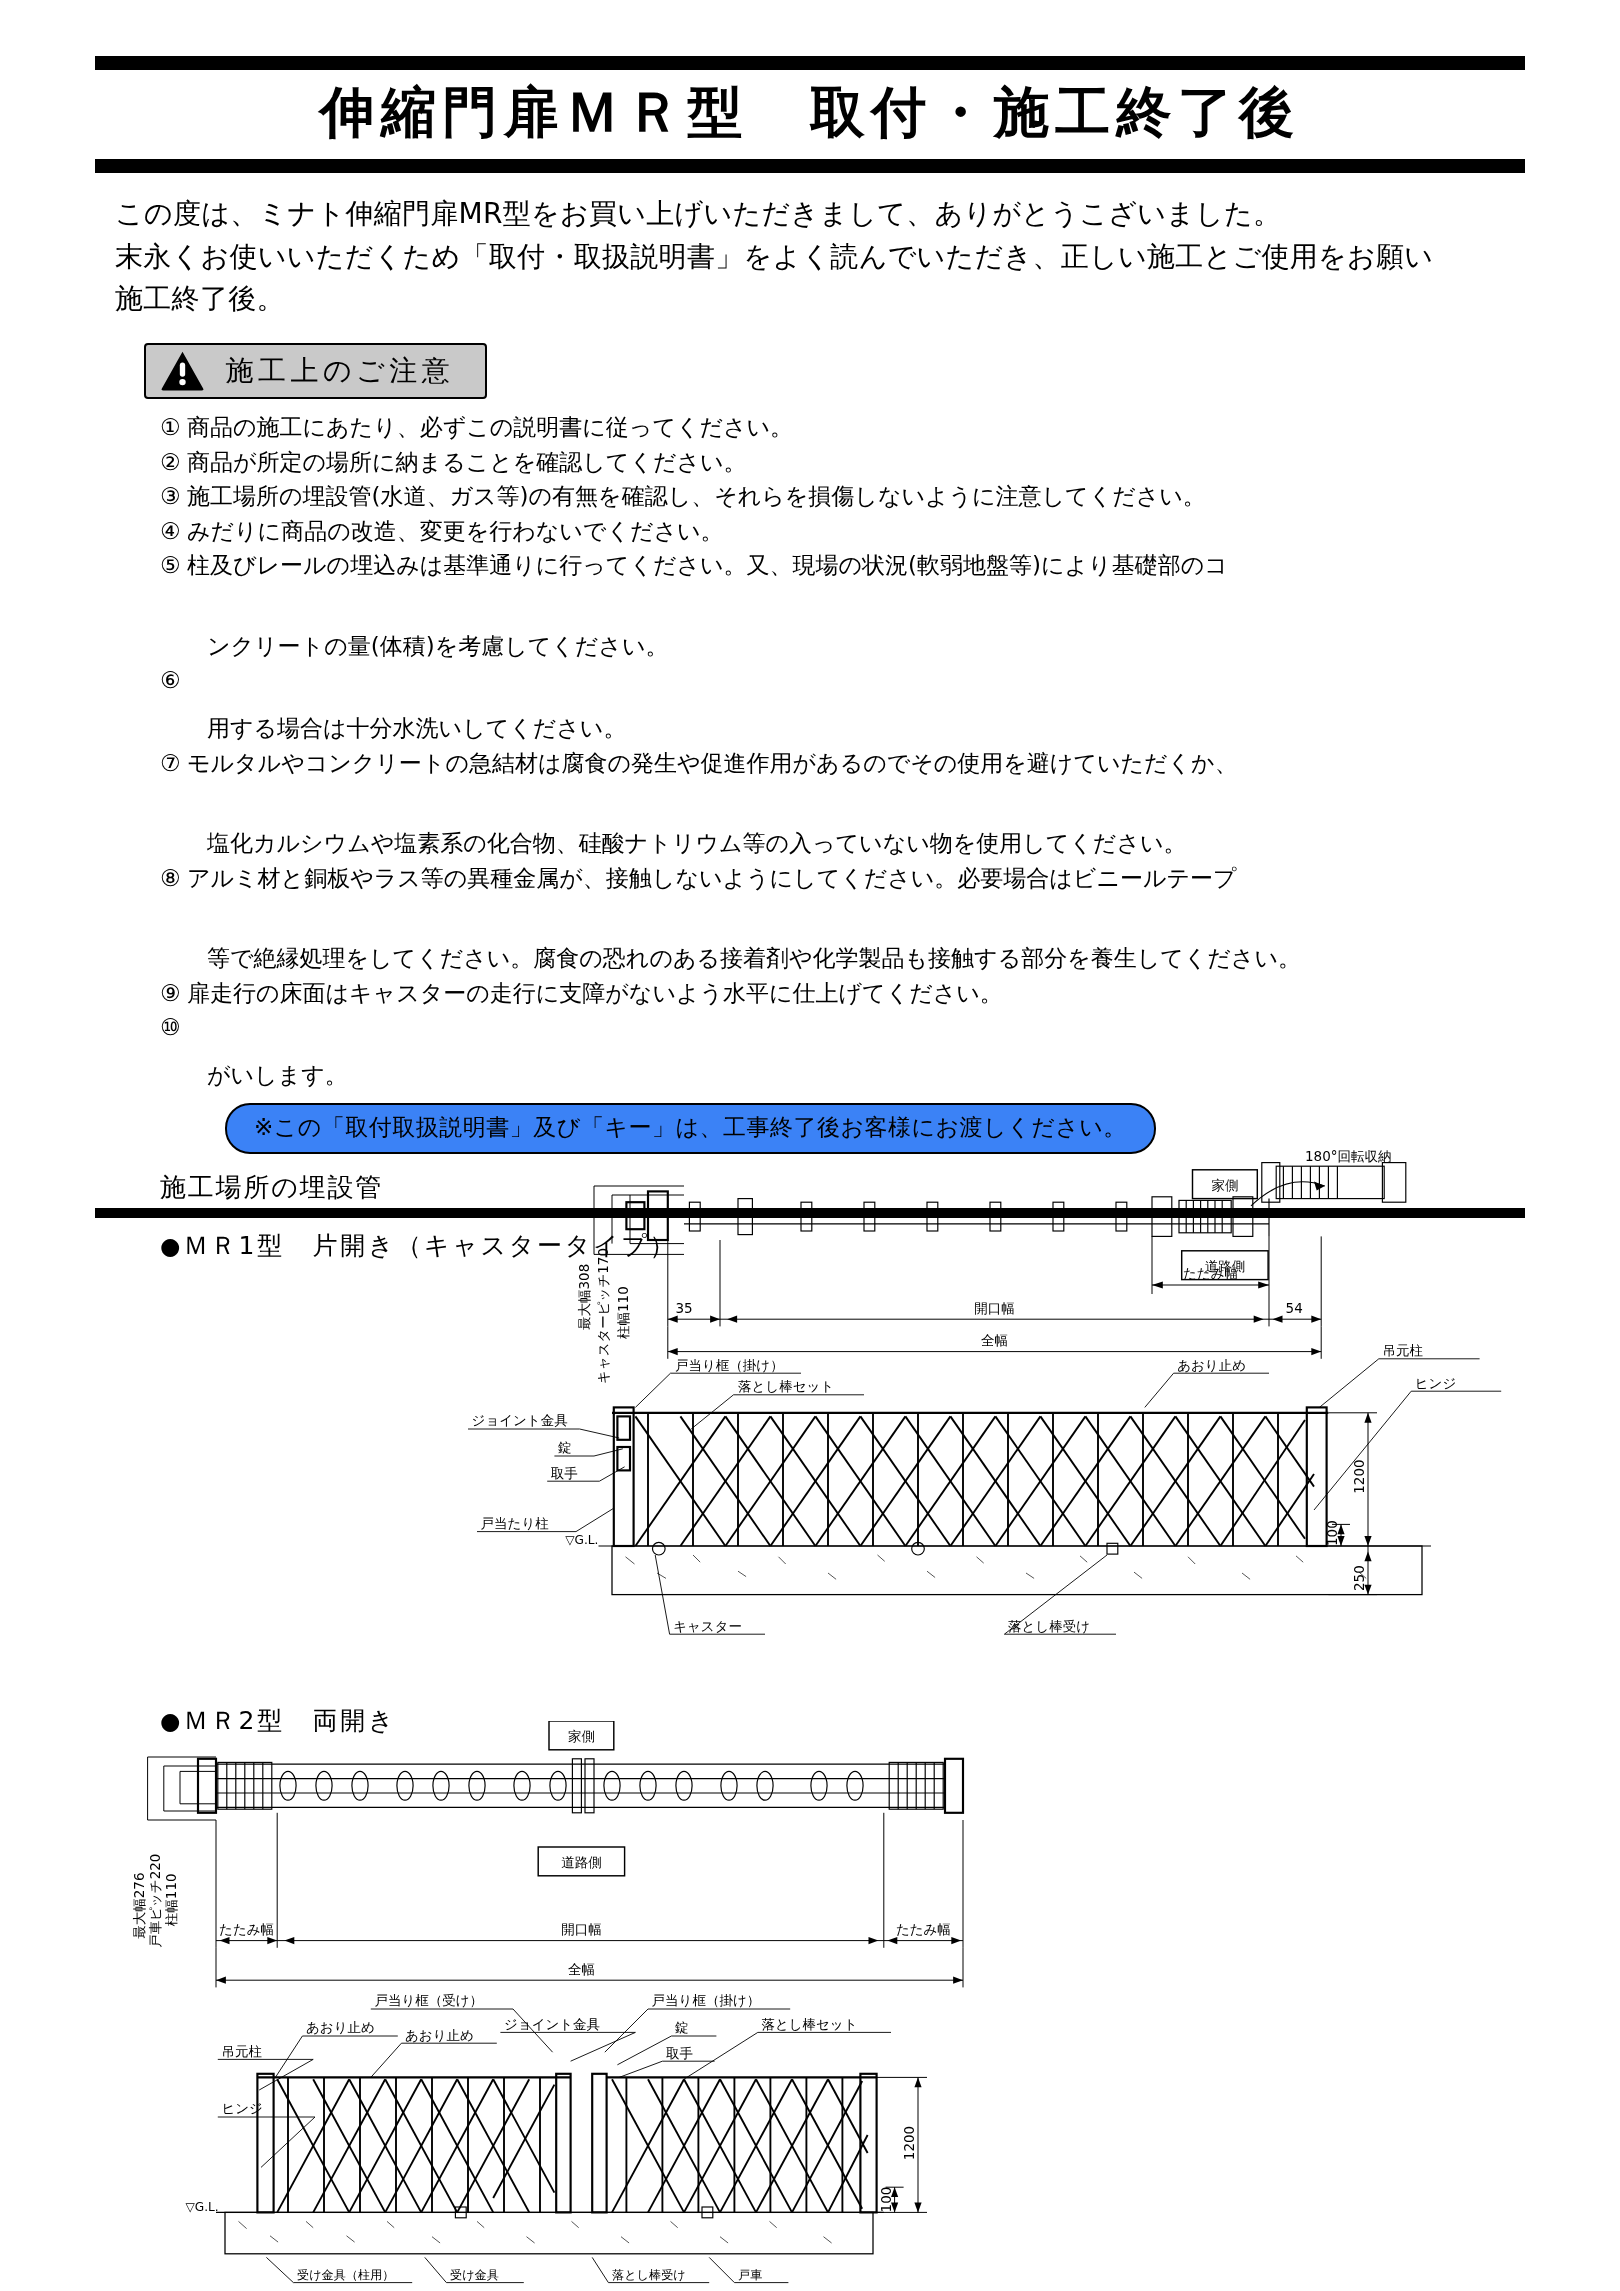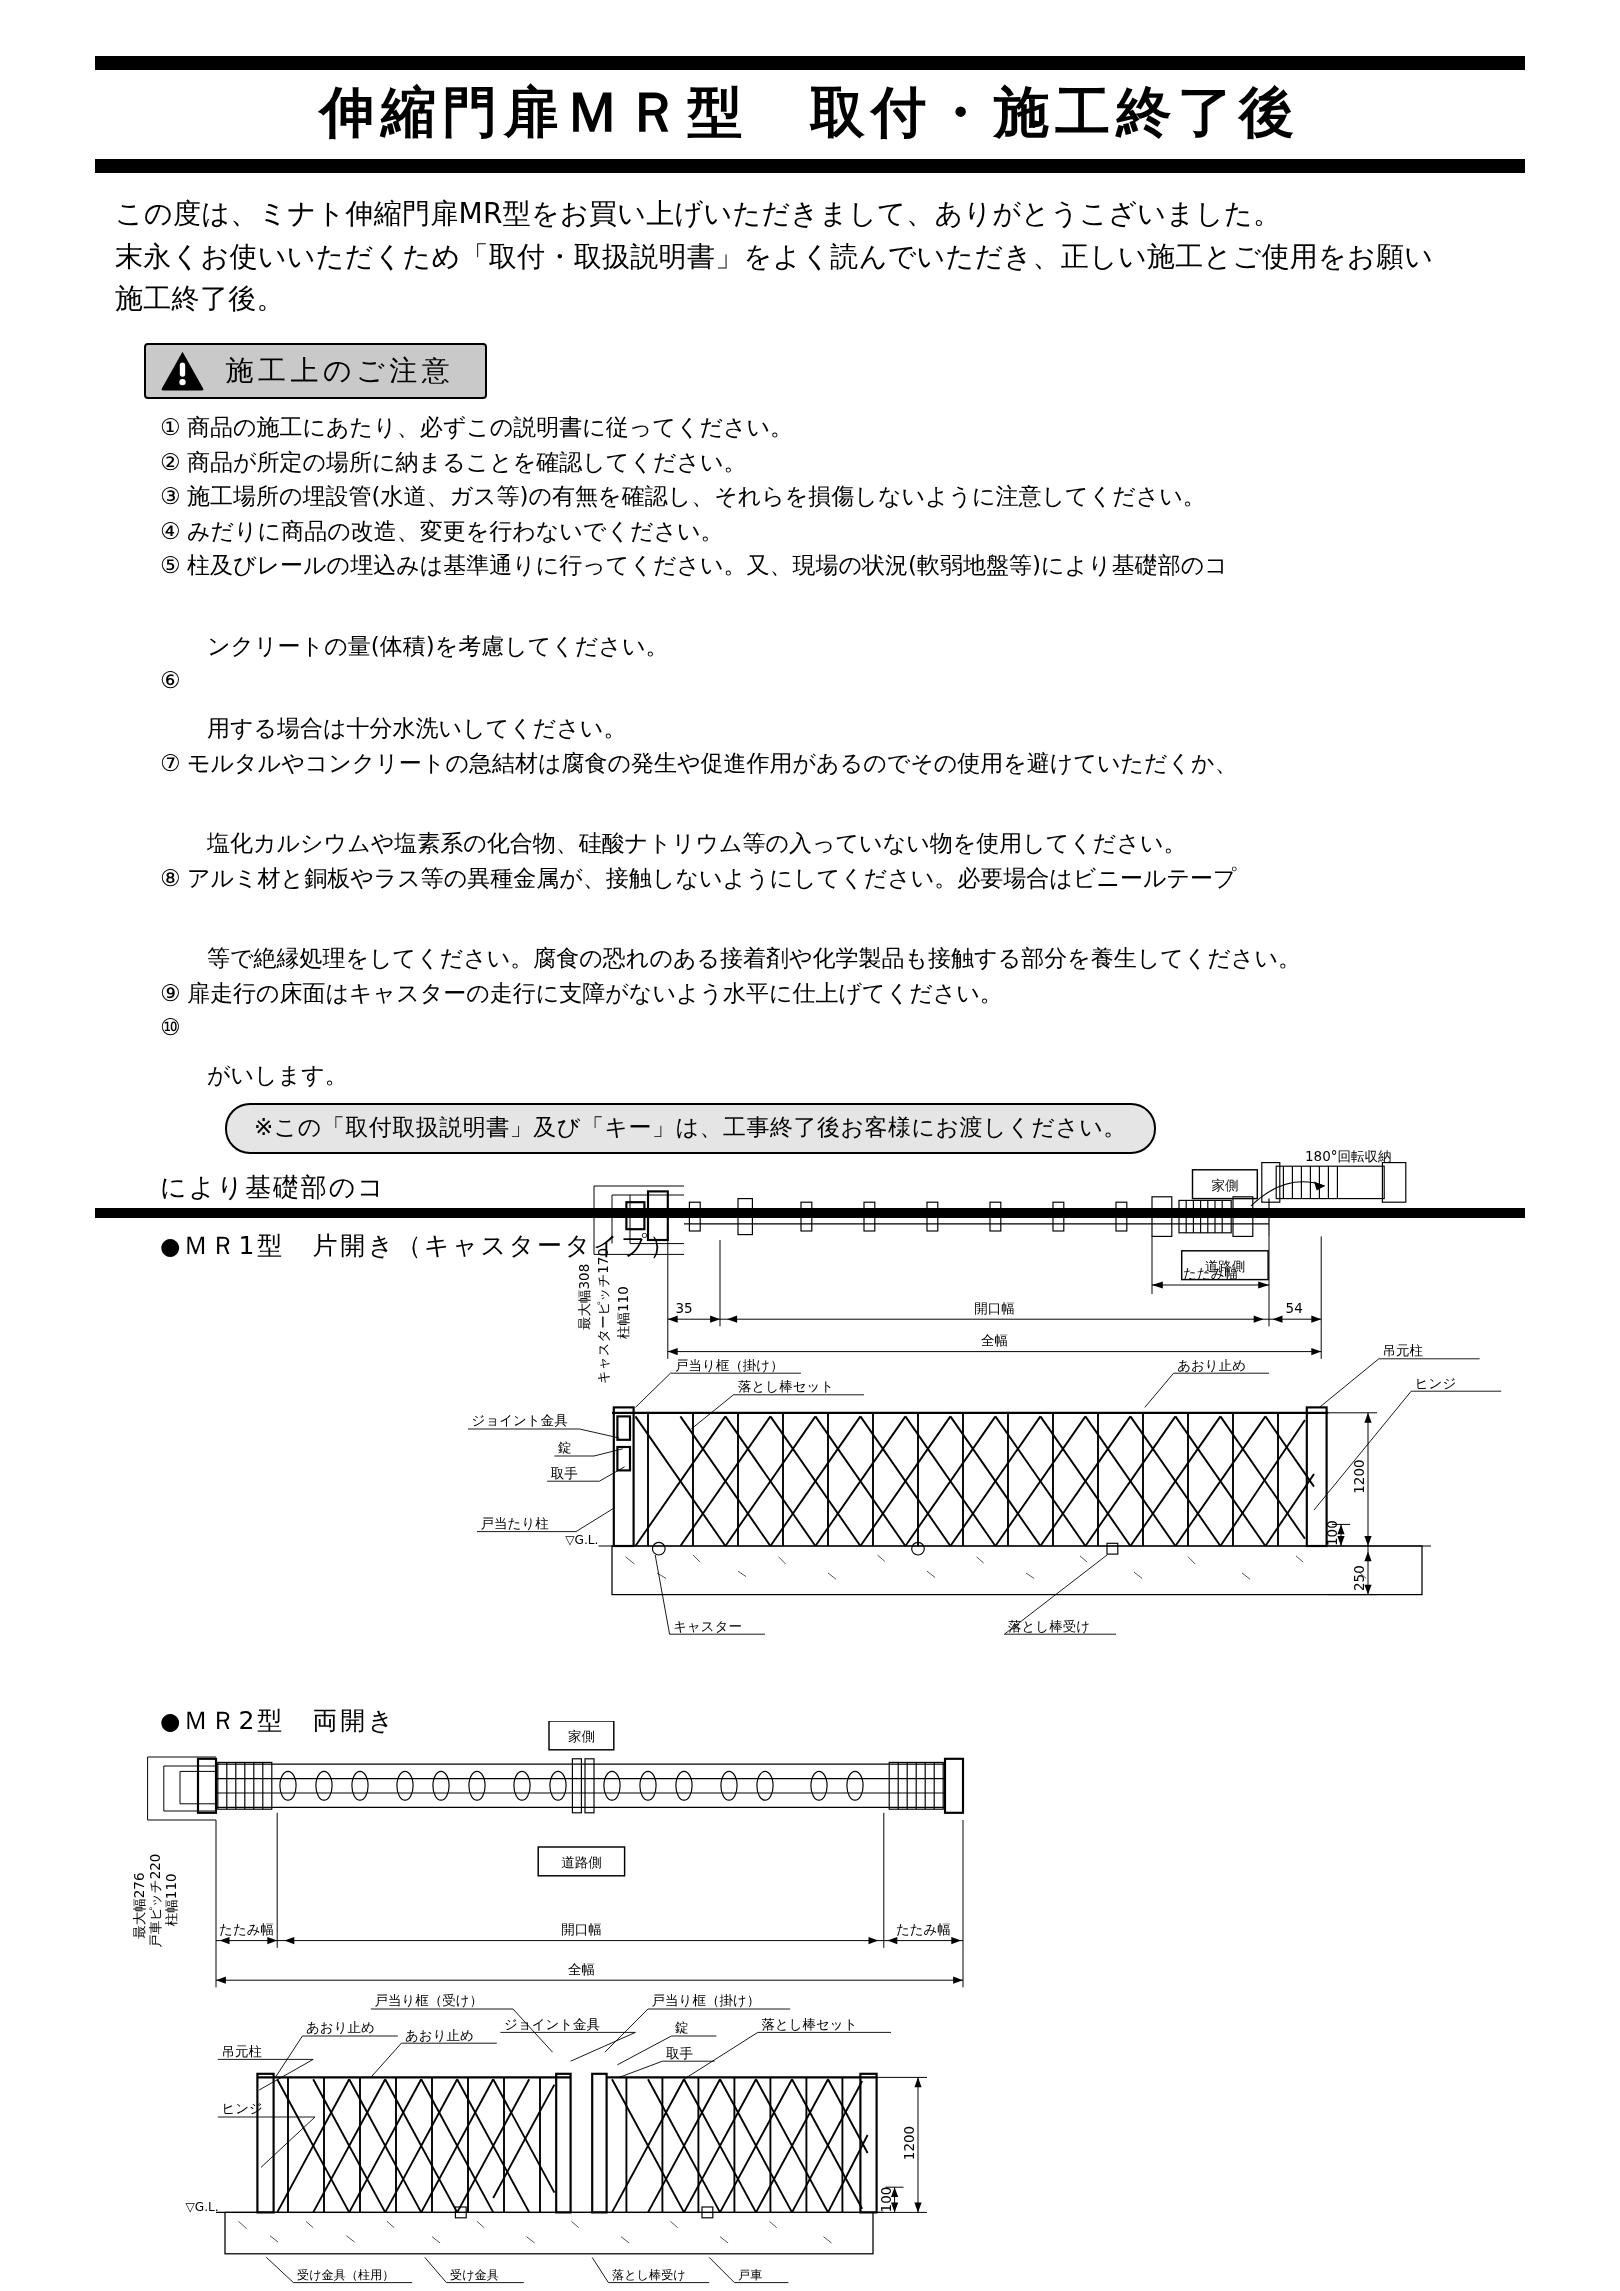--- a/index.html
+++ b/index.html
@@ -50,21 +50,21 @@
   .cautions { margin:12.6px 0 0 160px; width:1341px; font-size:23px; line-height:1.42; }
   .c-item { display:flex; margin-bottom:1.8px; }
   .c-num { width:27px; flex:0 0 27px; }
   .c-body { flex:1 1 auto; }
   .c-body .cont { display:block; padding-left:20px;margin-top:48px; }
 
   
   .note-pill-wrap { margin:10.8px 0 0 225px; }
   .note-pill {
     display:inline-block;
-    background:#e5e5e5;
+    background:#3b82f6;
     border:2.7px solid #000;
     border-radius:25px;
     padding:7.2px 27px 9px 27px;
     font-size:23px;
     letter-spacing:0.5px;
   }
 
   
   .sect-heading { margin:16px 0 0 160px; font-size:26px; letter-spacing:1.8px; }
   .sect-rule { margin:3.6px 95px 0 95px; height:10px; background:#000; }
@@ -174,21 +174,21 @@
       </span>
     </div>
   </div>
 
   
   <div class="note-pill-wrap">
     <span class="note-pill">※この「取付取扱説明書」及び「キー」は、工事終了後お客様にお渡しください。</span>
   </div>
 
   
-  <div class="sect-heading">により基礎部のコ</div>
+  <div class="sect-heading">施工場所の埋設管</div>
   <div class="sect-rule"></div>
 
   
   <div class="fig-heading">
     <span class="dot">●</span><span>ＭＲ1型　片開き（キャスタータイプ）</span>
   </div>
 
   
   <div class="diagram" id="mr1-diagram">
     <svg width="1494" height="504" viewBox="0 0 1660 560">

